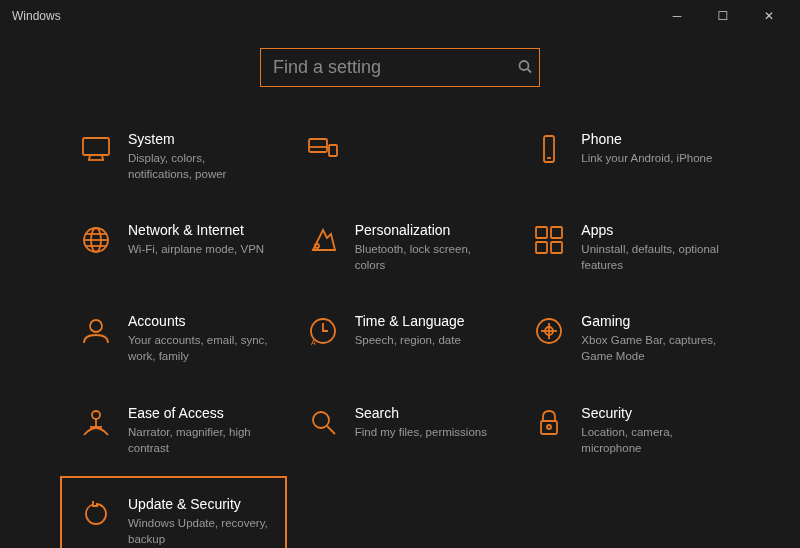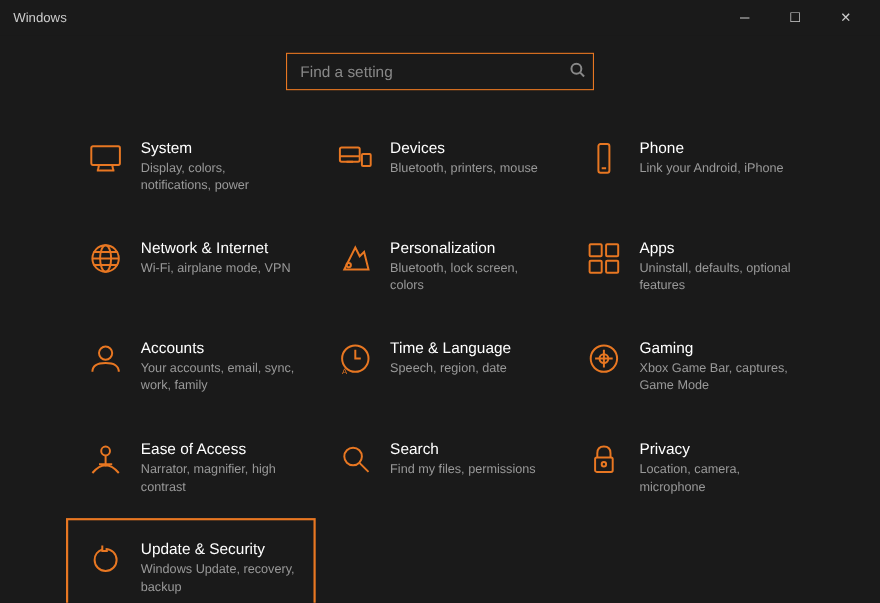--- a/index.html
+++ b/index.html
@@ -51,21 +51,21 @@
     .search-box {
       position: relative;
       width: 280px;
     }
     .search-input {
       width: 100%;
       background: #1a1a1a;
       border: 1px solid #e87722;
       color: #ccc;
       padding: 8px 36px 8px 12px;
-      font-size: 14px;
+      font-size: 18px;
       outline: none;
     }
     .search-input::placeholder { color: #888; }
     .search-icon-btn {
       position: absolute;
       right: 8px;
       top: 50%;
       transform: translateY(-50%);
       background: none;
       border: none;
@@ -162,24 +162,20 @@
     </div>
     <div class="settings-item">
       <div class="settings-icon">
         <svg viewBox="0 0 32 32">
           <rect x="2" y="6" width="18" height="13" rx="1.5"></rect>
           <rect x="22" y="12" width="8" height="11" rx="1"></rect>
           <line x1="2" y1="14" x2="20" y2="14"></line>
           <line x1="8" y1="19" x2="14" y2="19"></line>
         </svg>
       </div>
-      <div class="settings-text">
-        <div class="settings-name">Devices</div>
-        <div class="settings-desc">Bluetooth, printers, mouse</div>
-      </div>
     </div>
     <div class="settings-item">
       <div class="settings-icon">
         <svg viewBox="0 0 32 32">
           <rect x="11" y="3" width="10" height="26" rx="2"></rect>
           <line x1="14" y1="25" x2="18" y2="25"></line>
         </svg>
       </div>
       <div class="settings-text">
         <div class="settings-name">Phone</div>
@@ -294,21 +290,21 @@
     </div>
     <div class="settings-item">
       <div class="settings-icon">
         <svg viewBox="0 0 32 32">
           <rect x="8" y="14" width="16" height="13" rx="1.5"></rect>
           <path d="M10 14 L10 10 Q10 4 16 4 Q22 4 22 10 L22 14"></path>
           <circle cx="16" cy="20" r="2"></circle>
         </svg>
       </div>
       <div class="settings-text">
-        <div class="settings-name">Privacy</div>
+        <div class="settings-name">Security</div>
         <div class="settings-desc">Location, camera, microphone</div>
       </div>
     </div>
     <div class="settings-item highlighted">
       <div class="settings-icon">
         <svg viewBox="0 0 32 32">
           <path d="M16 6 A10 10 0 0 1 26 16 A10 10 0 0 1 6 16 A10 10 0 0 1 13 6.5"></path>
           <polyline points="13,3 13,8 18,8"></polyline>
         </svg>
       </div>

